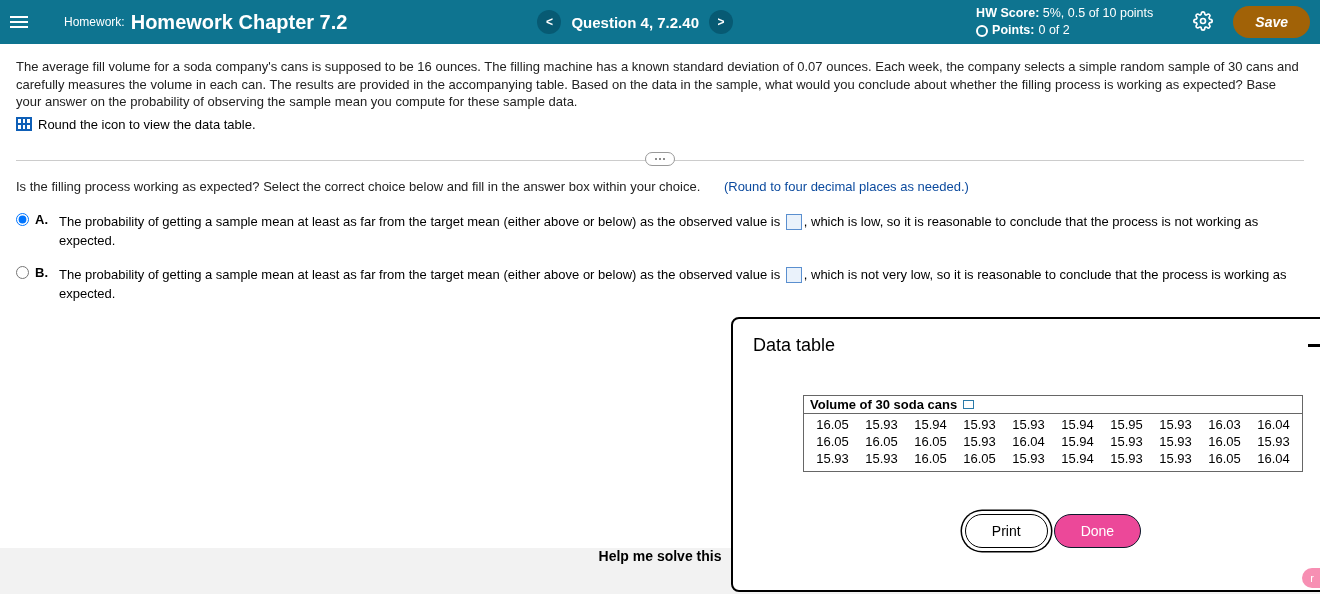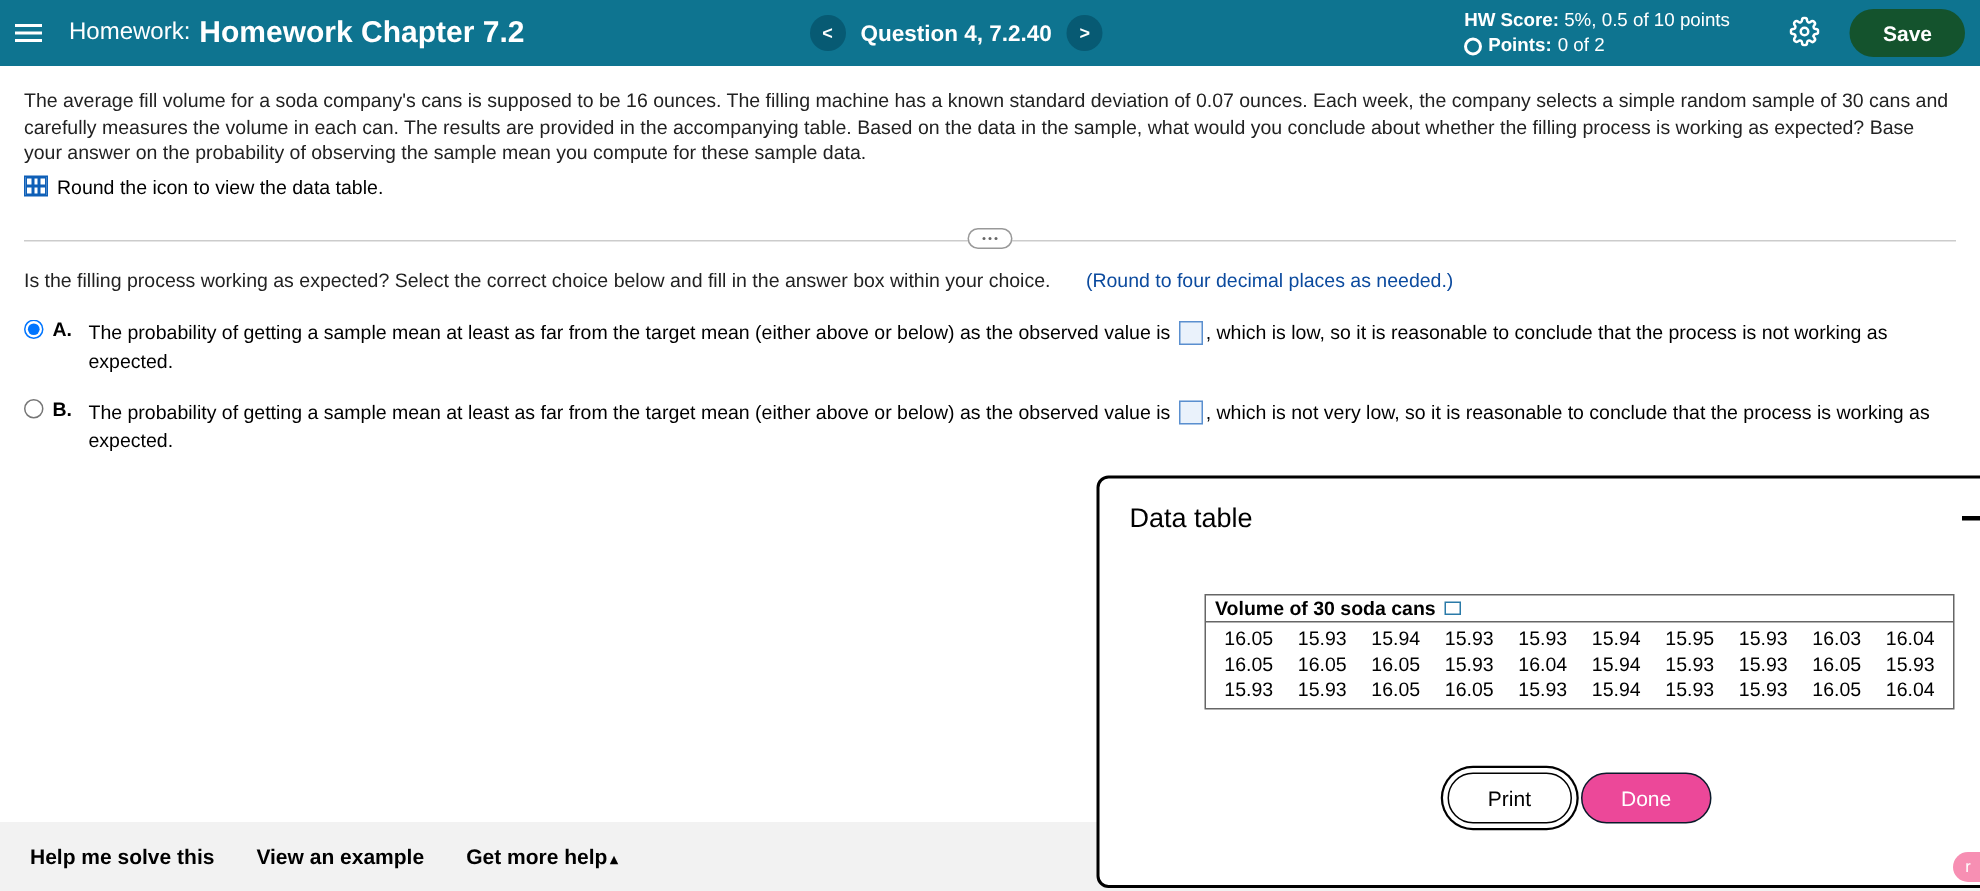--- a/index.html
+++ b/index.html
@@ -1,47 +1,47 @@
 <!DOCTYPE html>
 <html><head>
 <meta charset="utf-8">
 <style>
   * { box-sizing: border-box; margin: 0; padding: 0; }
   body { font-family: Arial, Helvetica, sans-serif; font-size: 13px; color: #000; width: 1320px; height: 594px; position: relative; overflow: hidden; background: #fff; }
   .header { background: #0e7490; color: #fff; height: 44px; display: flex; align-items: center; padding: 0 10px; }
   .hamburger { width: 22px; height: 22px; display: flex; flex-direction: column; justify-content: center; gap: 3px; cursor: pointer; margin-right: 14px; }
   .hamburger span { display: block; height: 2px; background: #fff; width: 18px; }
-  .hw-label { font-size: 16px; margin-right: 6px; }
+  .hw-label { font-size: 12px; margin-right: 6px; margin-left: 18px; }
   .hw-title { font-size: 20px; font-weight: bold; }
   .nav-group { display: flex; align-items: center; margin-left: 190px; }
   .nav-btn { width: 24px; height: 24px; border-radius: 50%; background: #075a73; display: flex; align-items: center; justify-content: center; cursor: pointer; font-size: 12px; font-weight: bold; }
   .question-label { font-size: 15px; font-weight: bold; margin: 0 10px; }
   .score-block { margin-left: auto; font-size: 12.5px; line-height: 1.4; }
   .score-block .row2 { display: flex; align-items: center; gap: 4px; }
   .circle-open { width: 12px; height: 12px; border: 2px solid #fff; border-radius: 50%; display: inline-block; }
   .gear { margin-left: 40px; margin-right: 20px; cursor: pointer; }
-  .save-btn { background: #14532d; color: #fff; padding: 8px 22px; border-radius: 20px; font-size: 14px; font-weight: bold; cursor: pointer; }
+  .save-btn { background: #a16207; color: #fff; padding: 8px 22px; border-radius: 20px; font-size: 14px; font-weight: bold; cursor: pointer; font-style: italic; }
   .content { padding: 14px 16px 0 16px; }
   .problem-text { font-size: 13px; line-height: 1.35; color: #222; }
   .data-link-row { margin-top: 6px; display: flex; align-items: center; gap: 6px; color: #000; }
   .table-icon { width: 16px; height: 14px; border: 1.5px solid #0e5fb7; display: grid; grid-template-columns: 1fr 1fr 1fr; grid-template-rows: 1fr 1fr; }
   .table-icon span { border: 0.5px solid #0e5fb7; }
   .divider-wrap { position: relative; margin: 28px 0 18px 0; height: 1px; }
   .divider-line { border-top: 1px solid #ccc; }
   .divider-pill { position: absolute; left: 50%; top: -8px; transform: translateX(-50%); width: 30px; height: 14px; border: 1px solid #999; border-radius: 8px; background: #fff; display: flex; align-items: center; justify-content: center; gap: 2px; cursor: pointer; }
   .divider-pill span { width: 2px; height: 2px; background: #666; border-radius: 50%; }
   .prompt-text { font-size: 13px; color: #222; }
   .prompt-text .note { color: #0b4a9e; margin-left: 20px; }
   .choices { margin-top: 18px; }
   .choice-row { display: flex; align-items: flex-start; margin-bottom: 14px; gap: 6px; }
   .radio { margin-top: 1px; flex-shrink: 0; }
   .choice-letter { font-weight: bold; width: 18px; flex-shrink: 0; }
   .choice-text { line-height: 1.5; }
   .answer-box { display: inline-block; width: 16px; height: 16px; border: 1px solid #5a8fcf; background: #eaf2fb; vertical-align: middle; margin: 0 2px; }
-  .bottom-bar { position: absolute; bottom: 0; left: 0; right: 0; height: 46px; background: #f2f2f2; display: flex; align-items: center; padding: 0 20px; gap: 28px; font-weight: bold; font-size: 14px; }
+  .bottom-bar { position: absolute; bottom: 0; left: 0; right: 0; height: 46px; background: #f2f2f2; display: flex; align-items: center; padding: 0 20px; gap: 28px; font-weight: bold; font-size: 14px; flex-direction: column; }
   .bottom-bar .item { cursor: pointer; }
   .caret-up { display: inline-block; margin-left: 2px; font-size: 10px; }
   .popup { position: absolute; top: 317px; left: 731px; width: 644px; height: 275px; background: #fff; border: 2px solid #000; border-radius: 8px; padding: 14px 20px 12px 20px; }
   .popup-head { display: flex; align-items: center; }
   .popup-title { font-size: 18px; font-weight: normal; }
   .popup-controls { margin-left: auto; display: flex; align-items: center; gap: 12px; }
   .minimize { width: 16px; height: 3px; background: #000; cursor: pointer; }
   .close-x { font-size: 20px; cursor: pointer; font-weight: 300; }
   .data-box { border: 1px solid #666; margin: 38px auto 0 auto; width: 500px; padding: 0; font-size: 13px; }
   .data-title-row { display: flex; align-items: center; font-weight: bold; padding: 1px 6px; border-bottom: 1px solid #666; gap:6px;}

